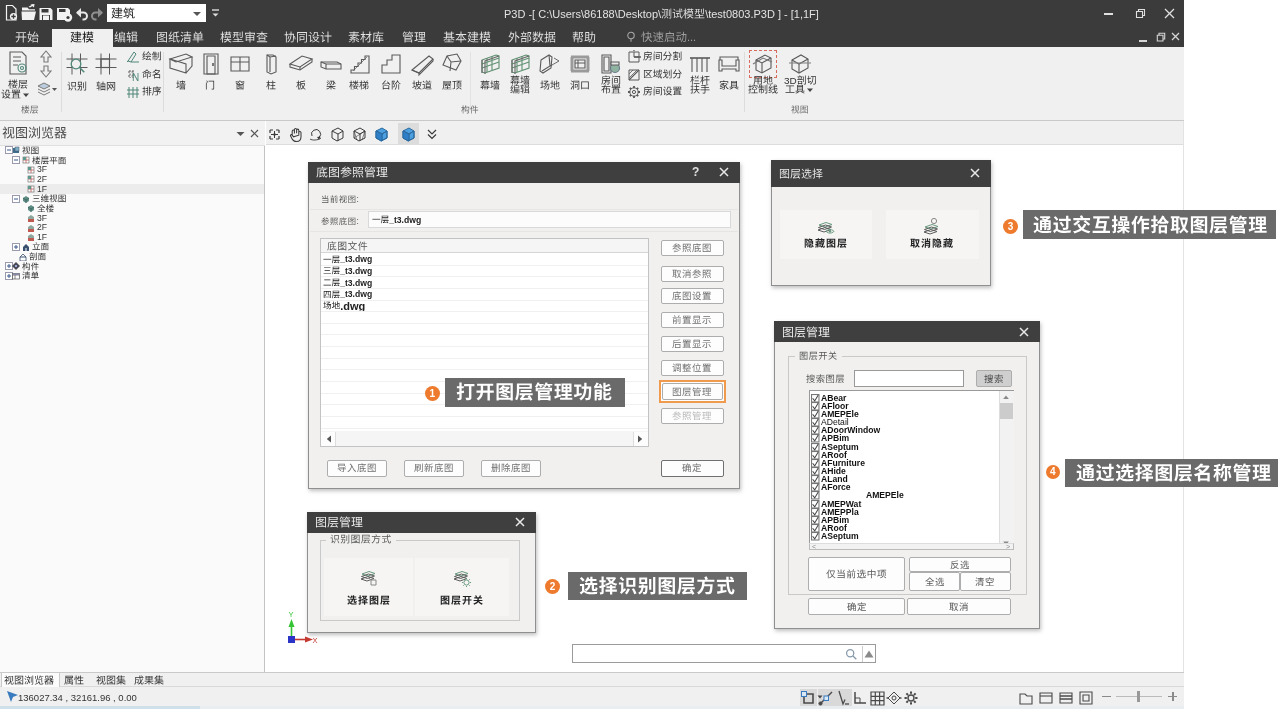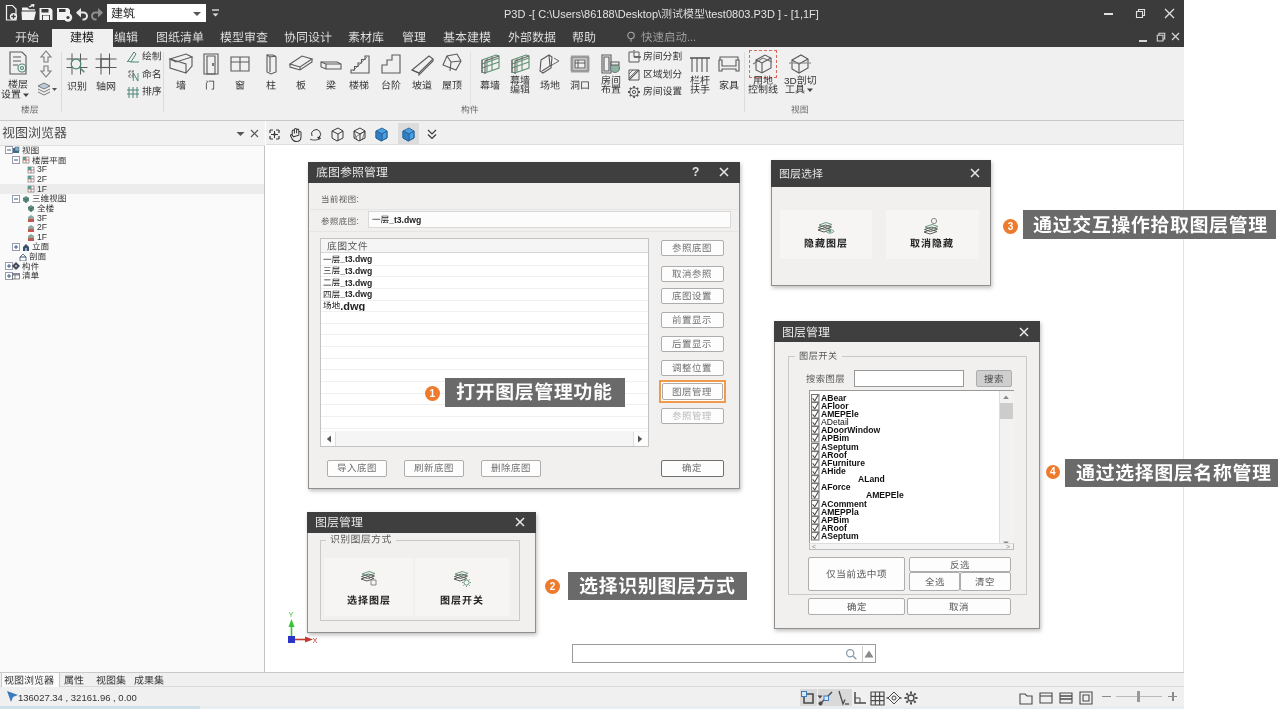--- a/index.html
+++ b/index.html
@@ -1182,36 +1182,36 @@
 <div class="ab" style="left:821px;top:458.8px;font-size:8.6px;font-weight:bold;color:#111;line-height:8.4px">AFurniture</div>
 <svg class="ab" style="left:811px;top:466.95px" width="8.5" height="8.5" viewBox="0 0 8 8">
         <rect x="0.5" y="0.5" width="7" height="7" fill="#fff" stroke="#777"></rect>
         <path d="M1.5 4l2 2.5L6.8 1" stroke="#444" fill="none"></path>
       </svg>
 <div class="ab" style="left:821px;top:466.95px;font-size:8.6px;font-weight:bold;color:#111;line-height:8.4px">AHide</div>
 <svg class="ab" style="left:811px;top:475.1px" width="8.5" height="8.5" viewBox="0 0 8 8">
         <rect x="0.5" y="0.5" width="7" height="7" fill="#fff" stroke="#777"></rect>
         <path d="M1.5 4l2 2.5L6.8 1" stroke="#444" fill="none"></path>
       </svg>
-<div class="ab" style="left:858px;top:475.1px;font-size:8.6px;font-weight:bold;color:#111;line-height:8.4px">ALand</div>
+<div class="ab" style="left:821px;top:475.1px;font-size:8.6px;font-weight:bold;color:#111;line-height:8.4px">ALand</div>
 <svg class="ab" style="left:811px;top:483.25px" width="8.5" height="8.5" viewBox="0 0 8 8">
         <rect x="0.5" y="0.5" width="7" height="7" fill="#fff" stroke="#777"></rect>
         <path d="M1.5 4l2 2.5L6.8 1" stroke="#444" fill="none"></path>
       </svg>
 <div class="ab" style="left:821px;top:483.25px;font-size:8.6px;font-weight:bold;color:#111;line-height:8.4px">AForce</div>
 <svg class="ab" style="left:811px;top:491.4px" width="8.5" height="8.5" viewBox="0 0 8 8">
         <rect x="0.5" y="0.5" width="7" height="7" fill="#fff" stroke="#777"></rect>
         <path d="M1.5 4l2 2.5L6.8 1" stroke="#444" fill="none"></path>
       </svg>
 <div class="ab" style="left:866px;top:491.4px;font-size:8.6px;font-weight:bold;color:#111;line-height:8.4px">AMEPEle</div>
 <svg class="ab" style="left:811px;top:499.55px" width="8.5" height="8.5" viewBox="0 0 8 8">
         <rect x="0.5" y="0.5" width="7" height="7" fill="#fff" stroke="#777"></rect>
         <path d="M1.5 4l2 2.5L6.8 1" stroke="#444" fill="none"></path>
       </svg>
-<div class="ab" style="left:821px;top:499.55px;font-size:8.6px;font-weight:bold;color:#111;line-height:8.4px">AComment</div>
+<div class="ab" style="left:821px;top:499.55px;font-size:8.6px;font-weight:bold;color:#111;line-height:8.4px">AMEPWat</div>
 <svg class="ab" style="left:811px;top:507.7px" width="8.5" height="8.5" viewBox="0 0 8 8">
         <rect x="0.5" y="0.5" width="7" height="7" fill="#fff" stroke="#777"></rect>
         <path d="M1.5 4l2 2.5L6.8 1" stroke="#444" fill="none"></path>
       </svg>
 <div class="ab" style="left:821px;top:507.7px;font-size:8.6px;font-weight:bold;color:#111;line-height:8.4px">AMEPPla</div>
 <svg class="ab" style="left:811px;top:515.85px" width="8.5" height="8.5" viewBox="0 0 8 8">
         <rect x="0.5" y="0.5" width="7" height="7" fill="#fff" stroke="#777"></rect>
         <path d="M1.5 4l2 2.5L6.8 1" stroke="#444" fill="none"></path>
       </svg>
 <div class="ab" style="left:821px;top:515.85px;font-size:8.6px;font-weight:bold;color:#111;line-height:8.4px">APBim</div>

